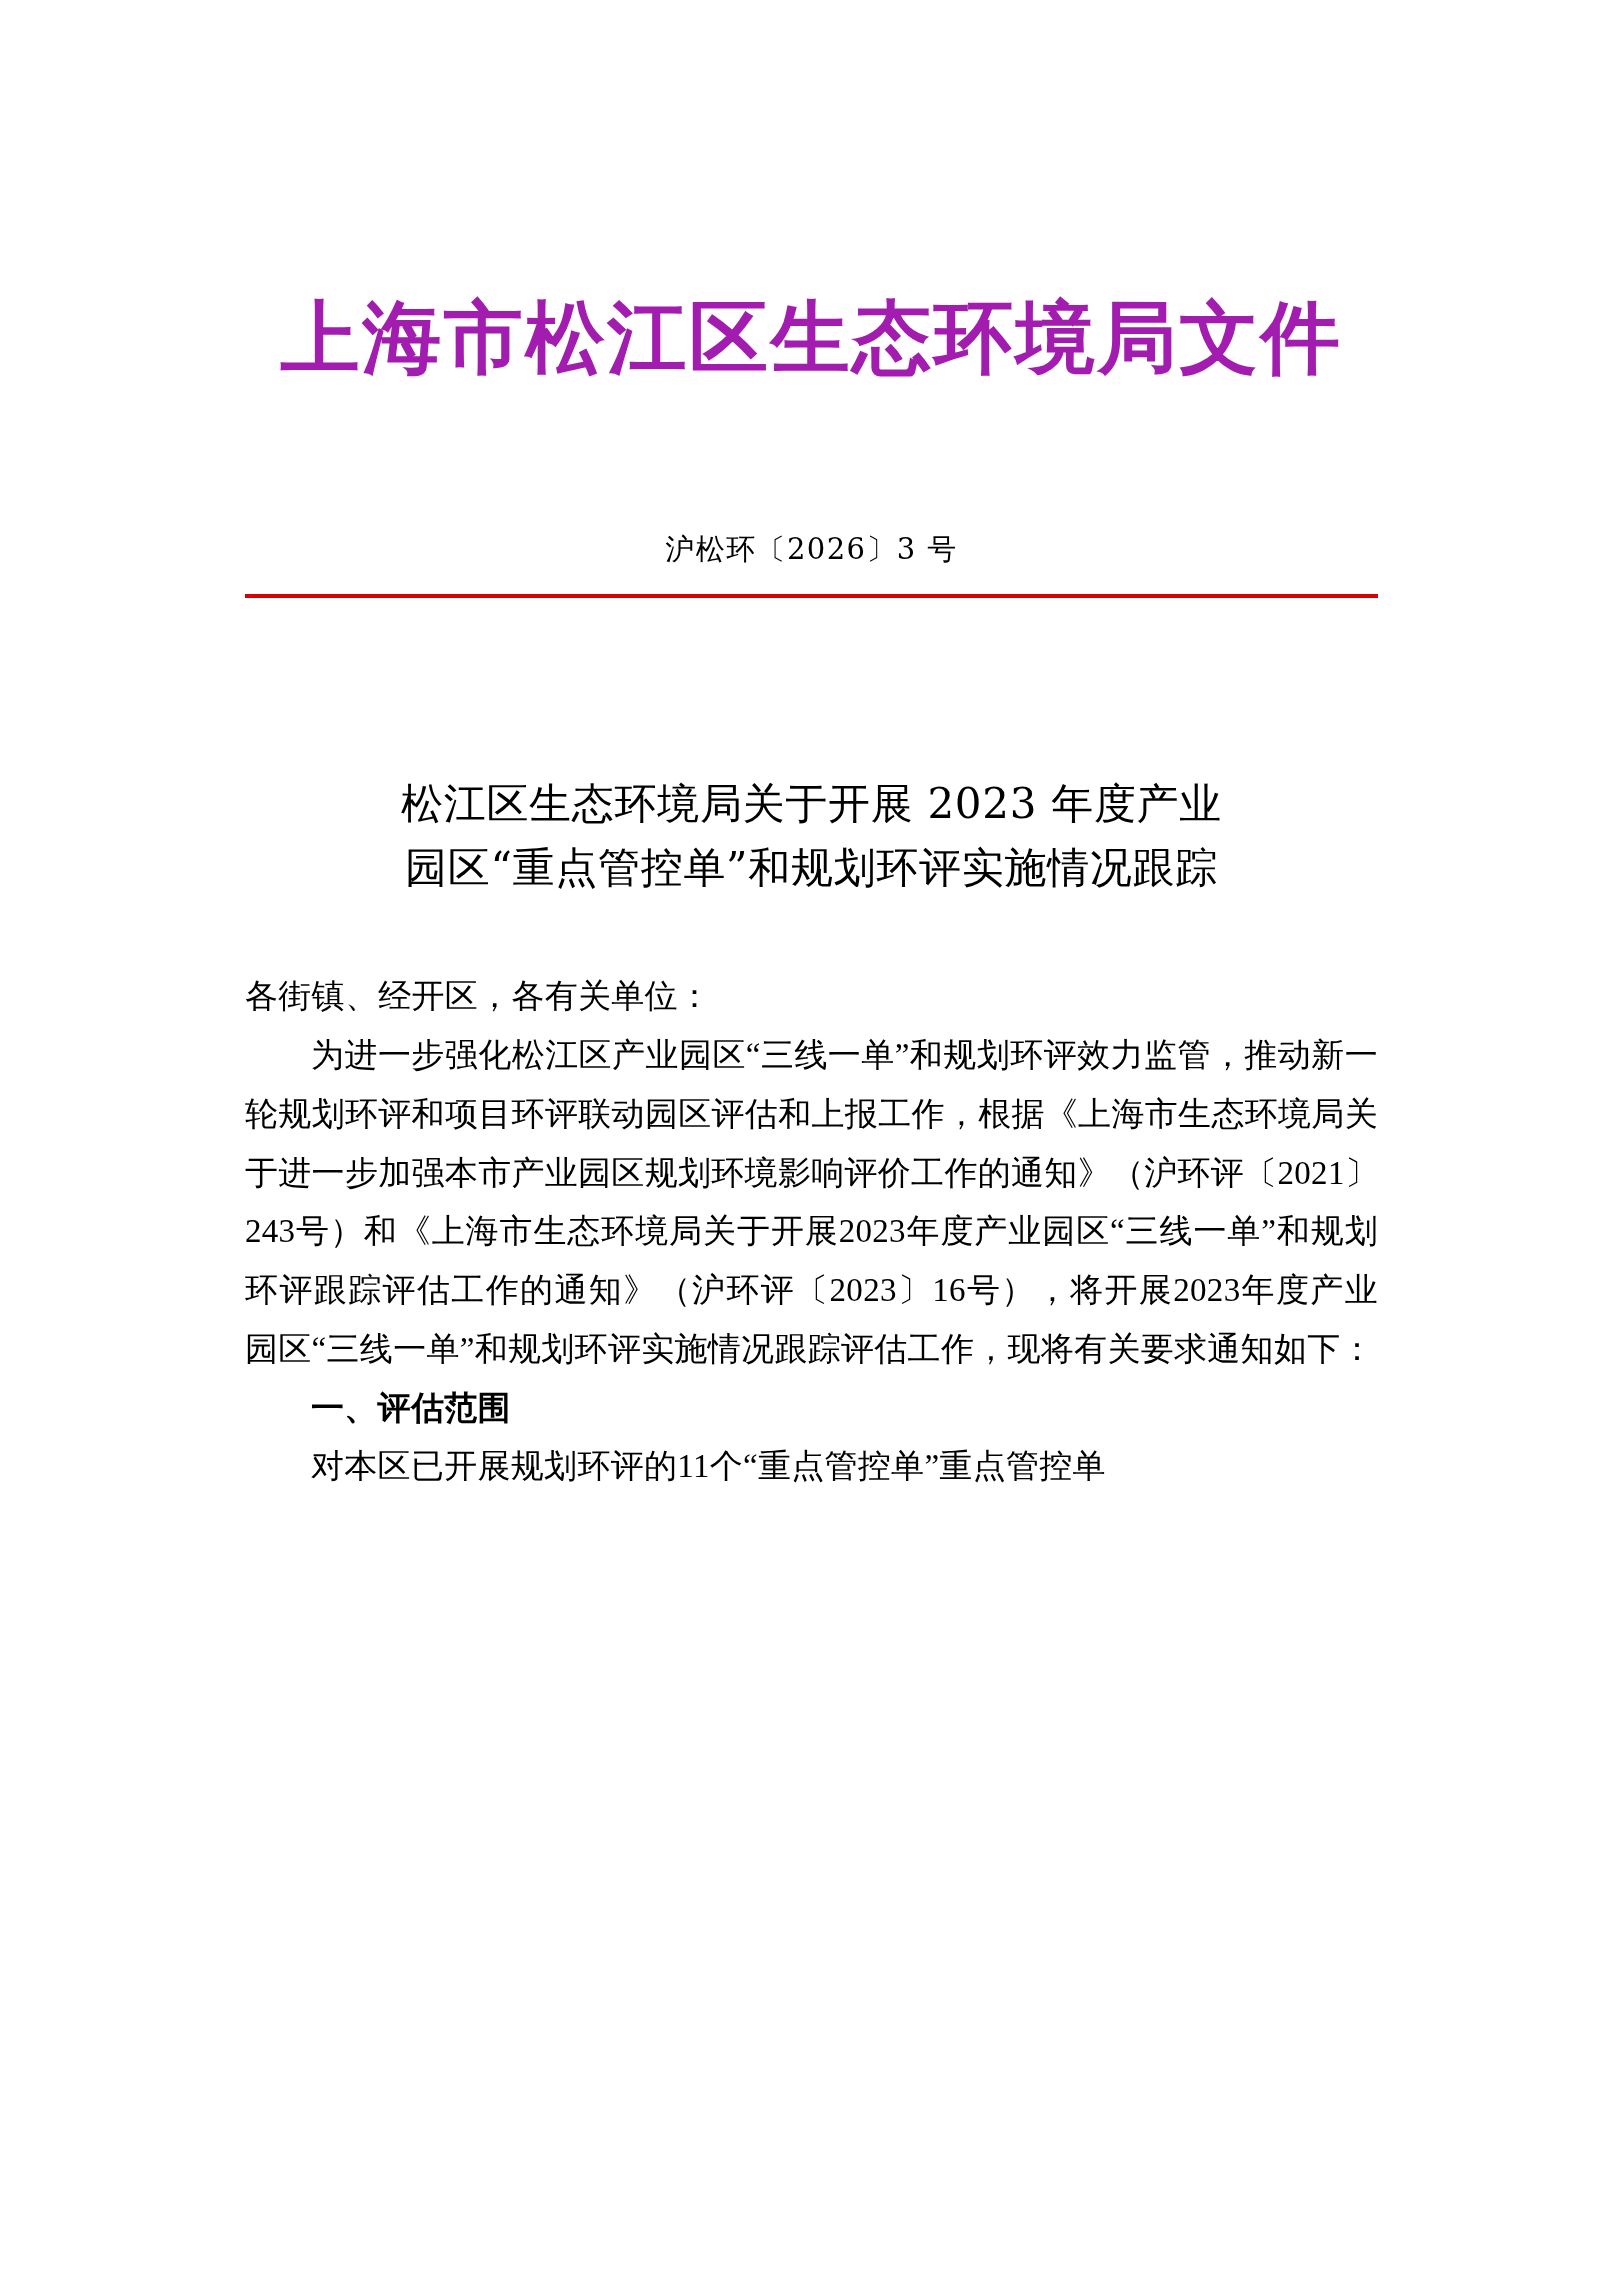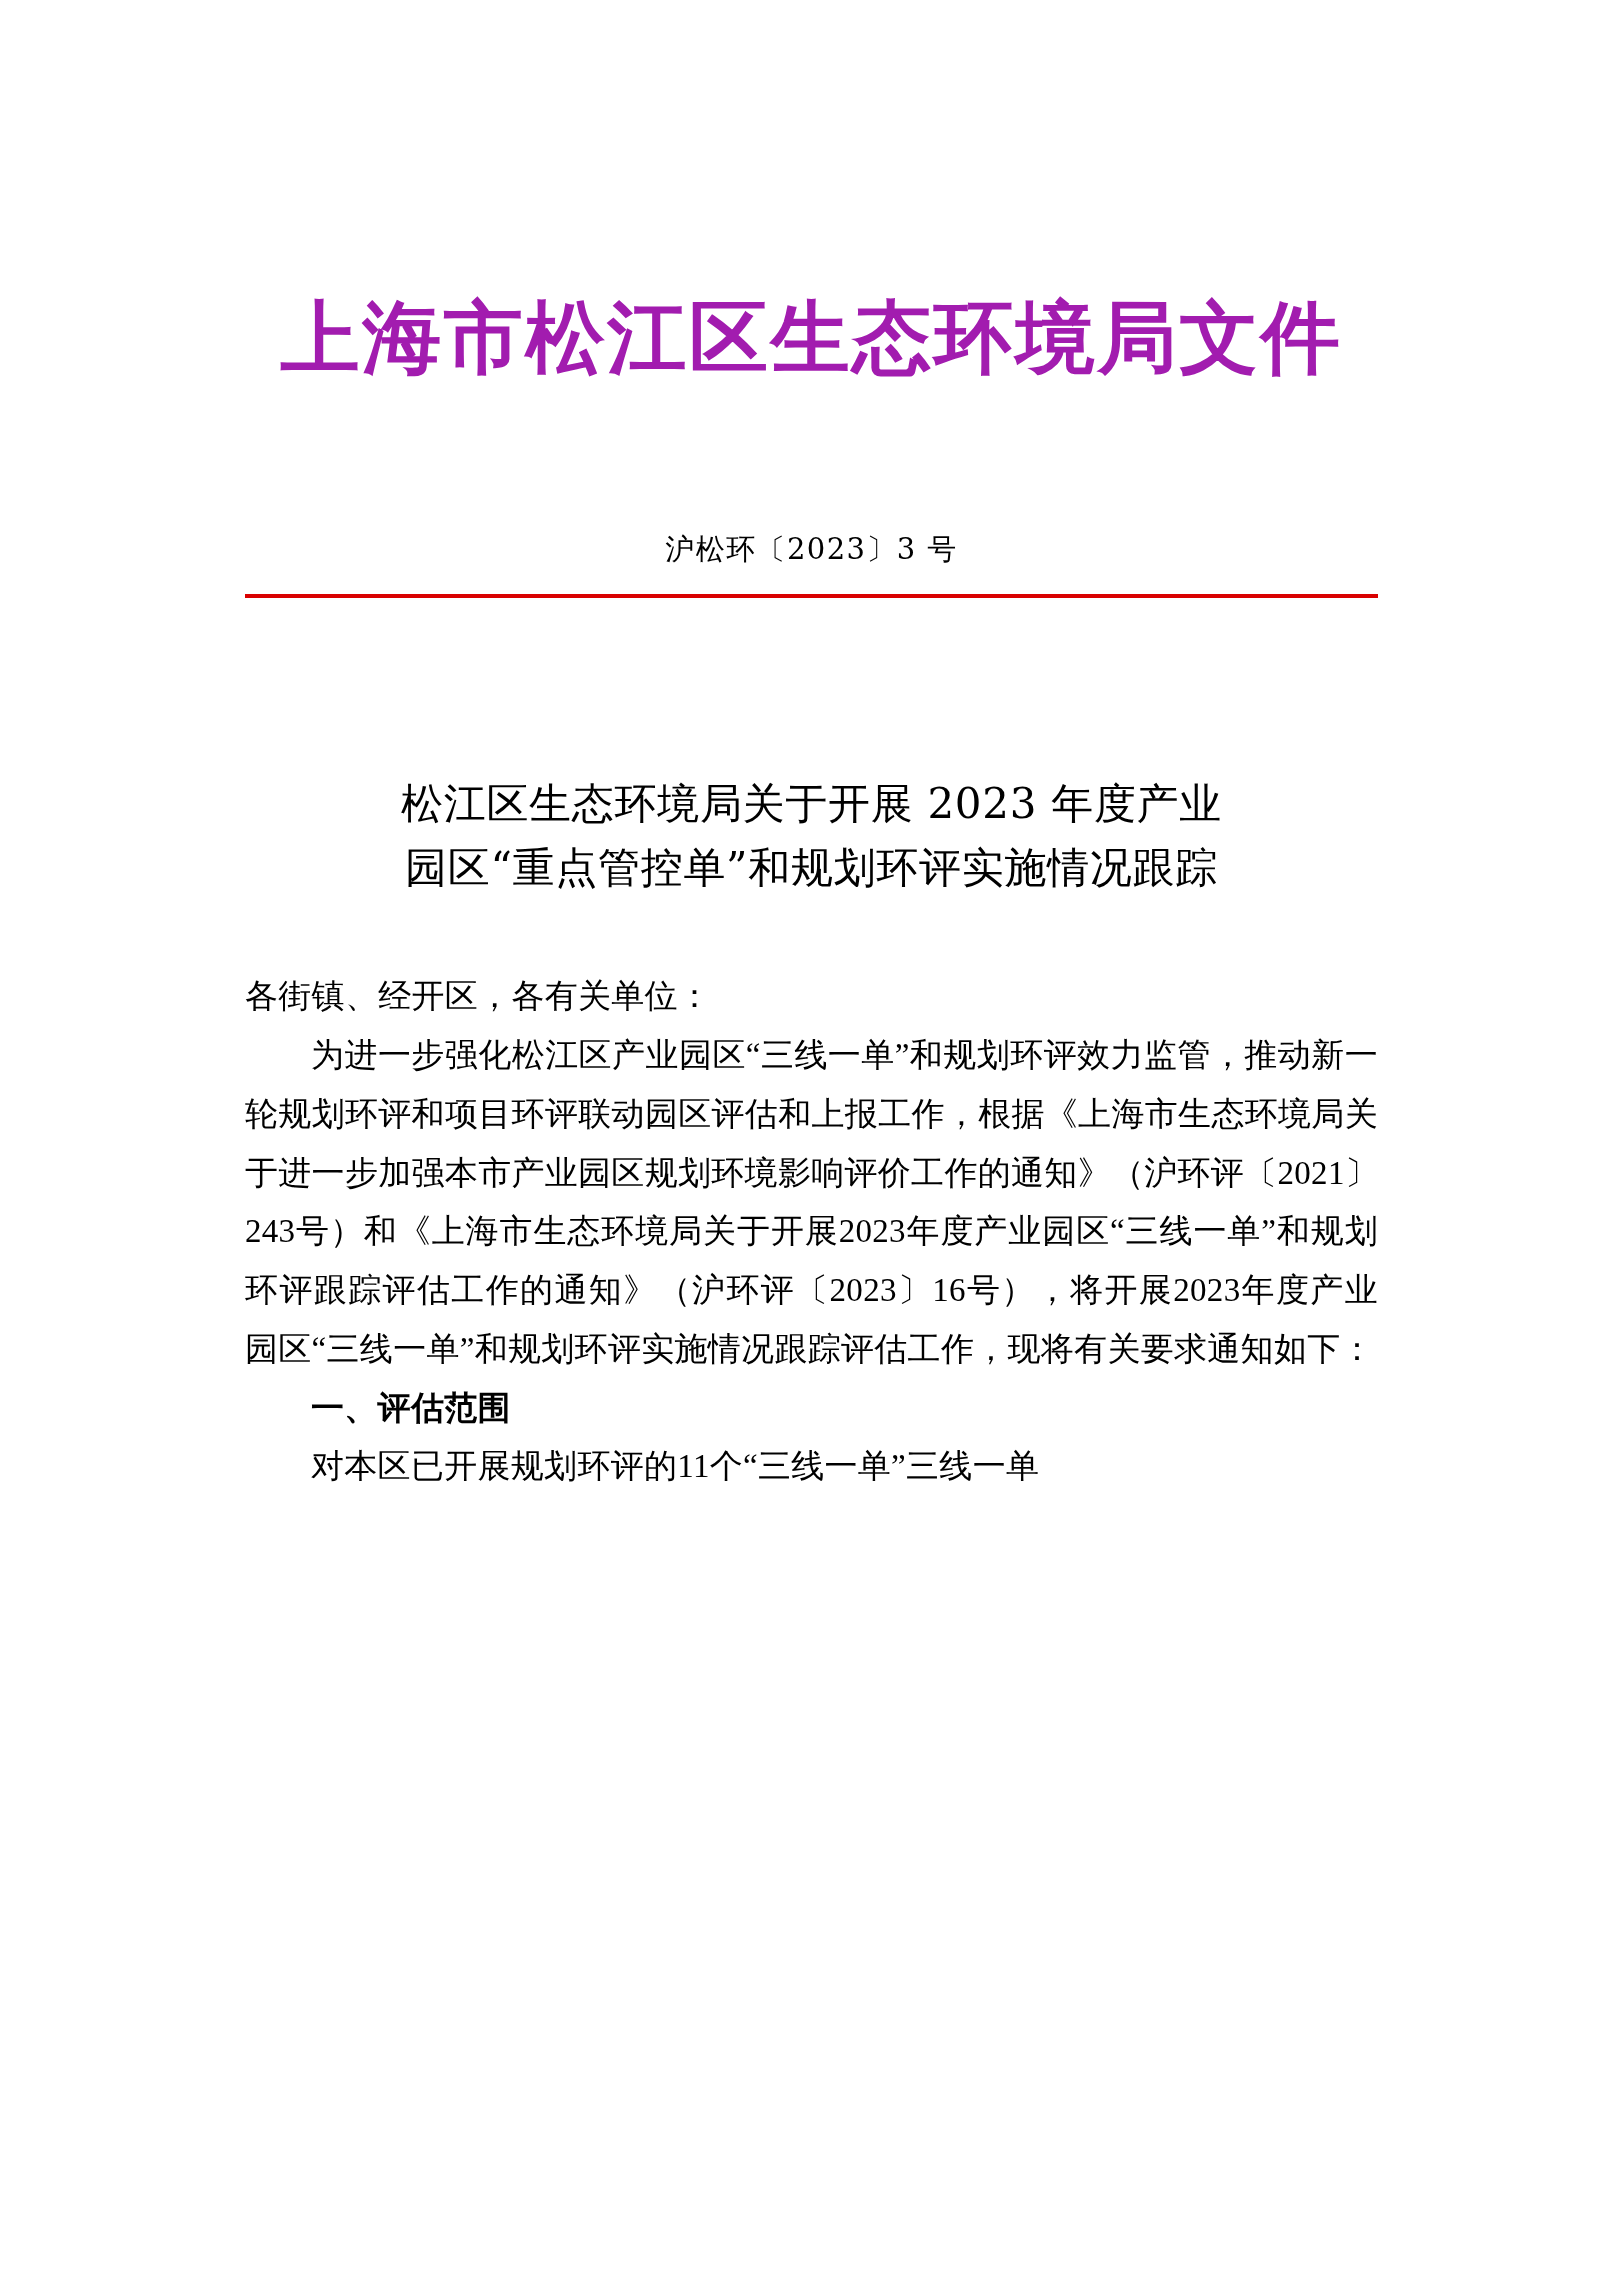--- a/index.html
+++ b/index.html
@@ -89,30 +89,30 @@
 </style>
 </head>
 <body>
 
 <div class="page">
 
   <div class="masthead">
     <div class="masthead-title">上海市松江区生态环境局文件</div>
   </div>
 
-  <div class="doc-number">沪松环〔2023〕3 号</div>
+  <div class="doc-number">沪松环〔2026〕3 号</div>
 
   <div class="red-rule"></div>
 
   <div class="doc-title">
     <span class="line">松江区生态环境局关于开展 2023 年度产业</span>
     <span class="line">园区“重点管控单”和规划环评实施情况跟踪</span>
   </div>
 
   <div class="body-text">
     <p>各街镇、经开区，各有关单位：</p>
     <p class="indent2">为进一步强化松江区产业园区“三线一单”和规划环评效力监管，推动新一轮规划环评和项目环评联动园区评估和上报工作，根据《上海市生态环境局关于进一步加强本市产业园区规划环境影响评价工作的通知》（沪环评〔2021〕243号）和《上海市生态环境局关于开展2023年度产业园区“三线一单”和规划环评跟踪评估工作的通知》（沪环评〔2023〕16号），将开展2023年度产业园区“三线一单”和规划环评实施情况跟踪评估工作，现将有关要求通知如下：</p>
     <p class="section-heading">一、评估范围</p>
-    <p class="indent2">对本区已开展规划环评的11个“三线一单”三线一单</p>
+    <p class="indent2">对本区已开展规划环评的11个“重点管控单”重点管控单</p>
   </div>
 
 </div>
 
 
 </body></html>

